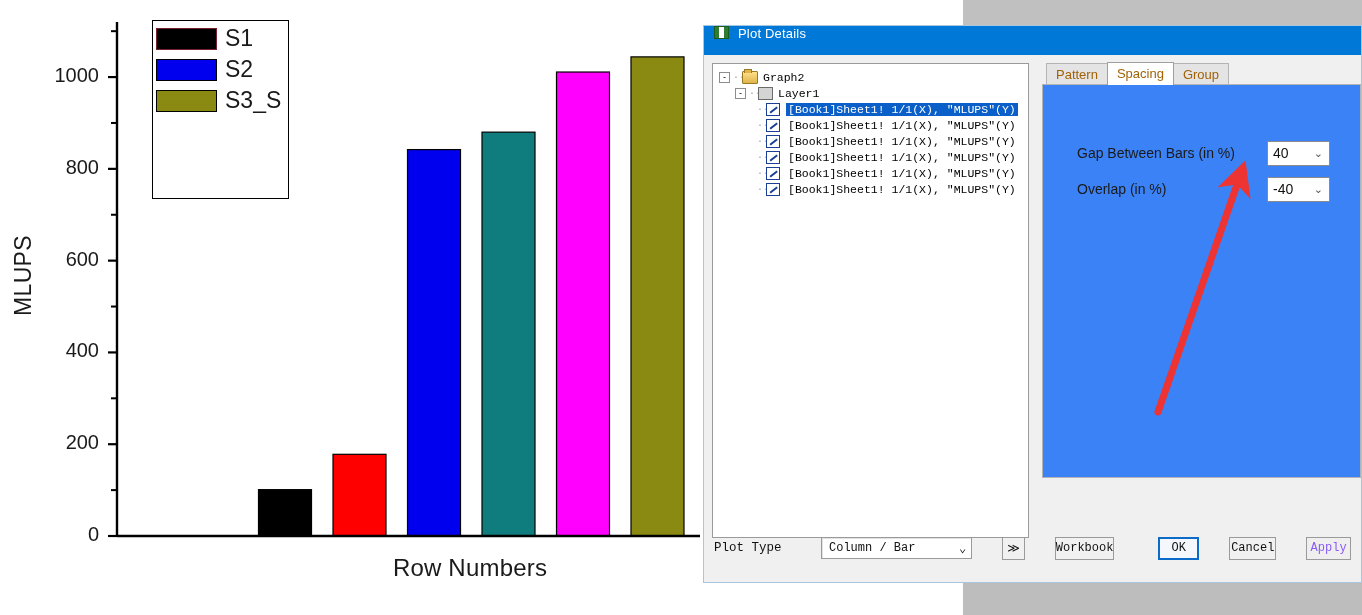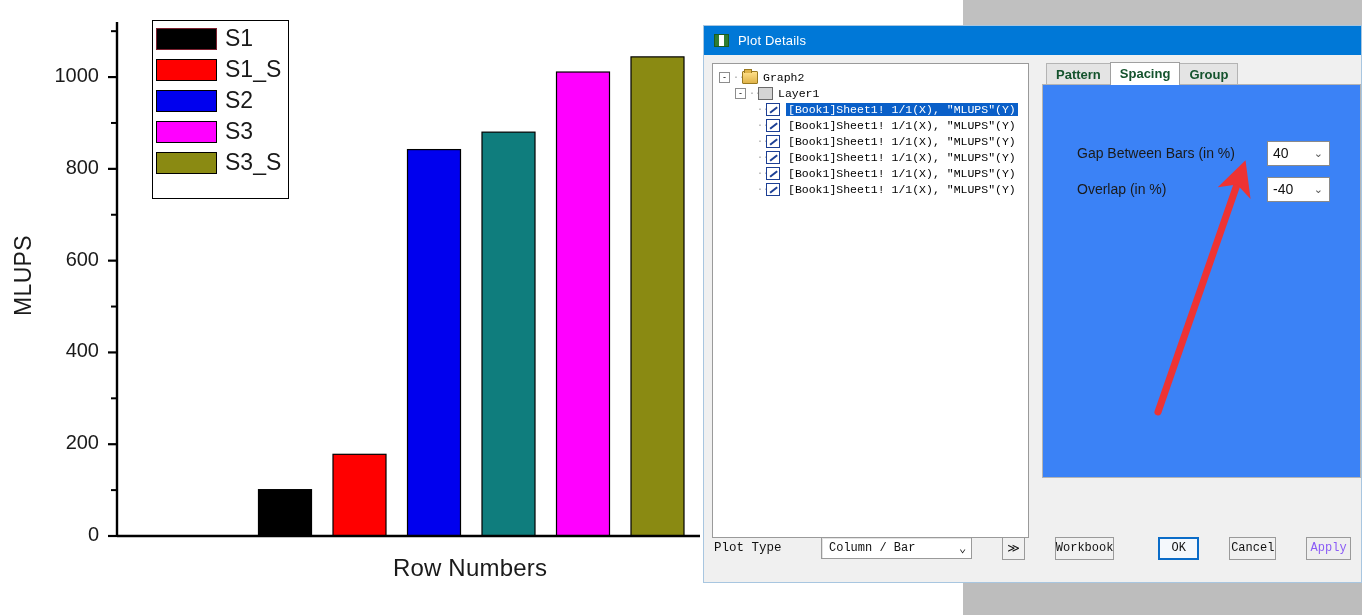--- a/index.html
+++ b/index.html
@@ -58,21 +58,21 @@
     white-space:nowrap;
   }
 
   
   #plot-details-dialog {
     position:absolute; left:703px; top:25px; width:659px; height:558px;
     background:#f0f0f0; border:1px solid #a8c6e0;
     display:flex; flex-direction:column;
   }
   #dialog-titlebar {
-    height:29px; background:#0078d7; display:flex; align-items:center;
+    height:29px; background:#0078d7; display:flex; align-items:flex-start;
     padding-left:10px; flex:none;
   }
   #dialog-title-icon {
     width:15px; height:13px; margin-right:9px; flex:none;
     background:linear-gradient(90deg,#2f7d32 0 33%,#ffffff 33% 66%,#2f7d32 66% 100%);
     border:1px solid #1c5c1f;
   }
   #dialog-title-text { color:#ffffff; font-size:13px; letter-spacing:0.2px; }
 
   #dialog-body {
@@ -123,23 +123,23 @@
     background:#0a5fc8; color:#ffffff; padding:0 2px;
   }
   .tree-plot-row .label { padding:0 2px; }
 
   
   #settings-panel {
     flex:1; margin-right:0; position:relative;
   }
   #tab-strip { display:flex; height:22px; align-items:flex-end; padding-left:4px; }
   .tab {
-    font-size:13px; color:#14532d; padding:3px 9px 3px 9px;
+    font-size:13px; color:#a16207; padding:3px 9px 3px 9px;
     border:1px solid #b4b4b4; border-bottom:none; background:#e4e4e4;
-    margin-right:-1px; position:relative; top:0;font-weight:bold;
+    margin-right:-1px; position:relative; top:0;
   }
   .tab.active {
     background:#ffffff; border-color:#a0a0a0; z-index:3;
     padding-bottom:4px; top:0;
   }
   #tab-content {
     background:#3b82f6; border:1px solid #b4b4b4; height:394px;
     margin-top:-1px; position:relative; padding:50px 0 0 34px;
   }
   .setting-row { display:flex; align-items:center; height:36px; }
@@ -226,30 +226,22 @@
       <div class="ytick-label" style="left: 21px; top: 155.857px;">800</div>
       <div class="ytick-label" style="left: 21px; top: 64.0714px;">1000</div>
     </div>
 
   <div id="chart-legend">
       <div class="legend-row">
         <div class="legend-swatch first" style="background: rgb(0, 0, 0);"></div>
         <div class="legend-text">S1</div>
       </div>
       <div class="legend-row">
-        <div class="legend-swatch" style="background: rgb(255, 0, 0);"></div>
-        <div class="legend-text">S1_S</div>
-      </div>
-      <div class="legend-row">
         <div class="legend-swatch" style="background: rgb(0, 0, 238);"></div>
         <div class="legend-text">S2</div>
-      </div>
-      <div class="legend-row">
-        <div class="legend-swatch" style="background: rgb(255, 0, 255);"></div>
-        <div class="legend-text">S3</div>
       </div>
       <div class="legend-row">
         <div class="legend-swatch" style="background: rgb(138, 138, 18);"></div>
         <div class="legend-text">S3_S</div>
       </div>
     </div>
 </div>
 
 <div id="plot-details-dialog">
 

